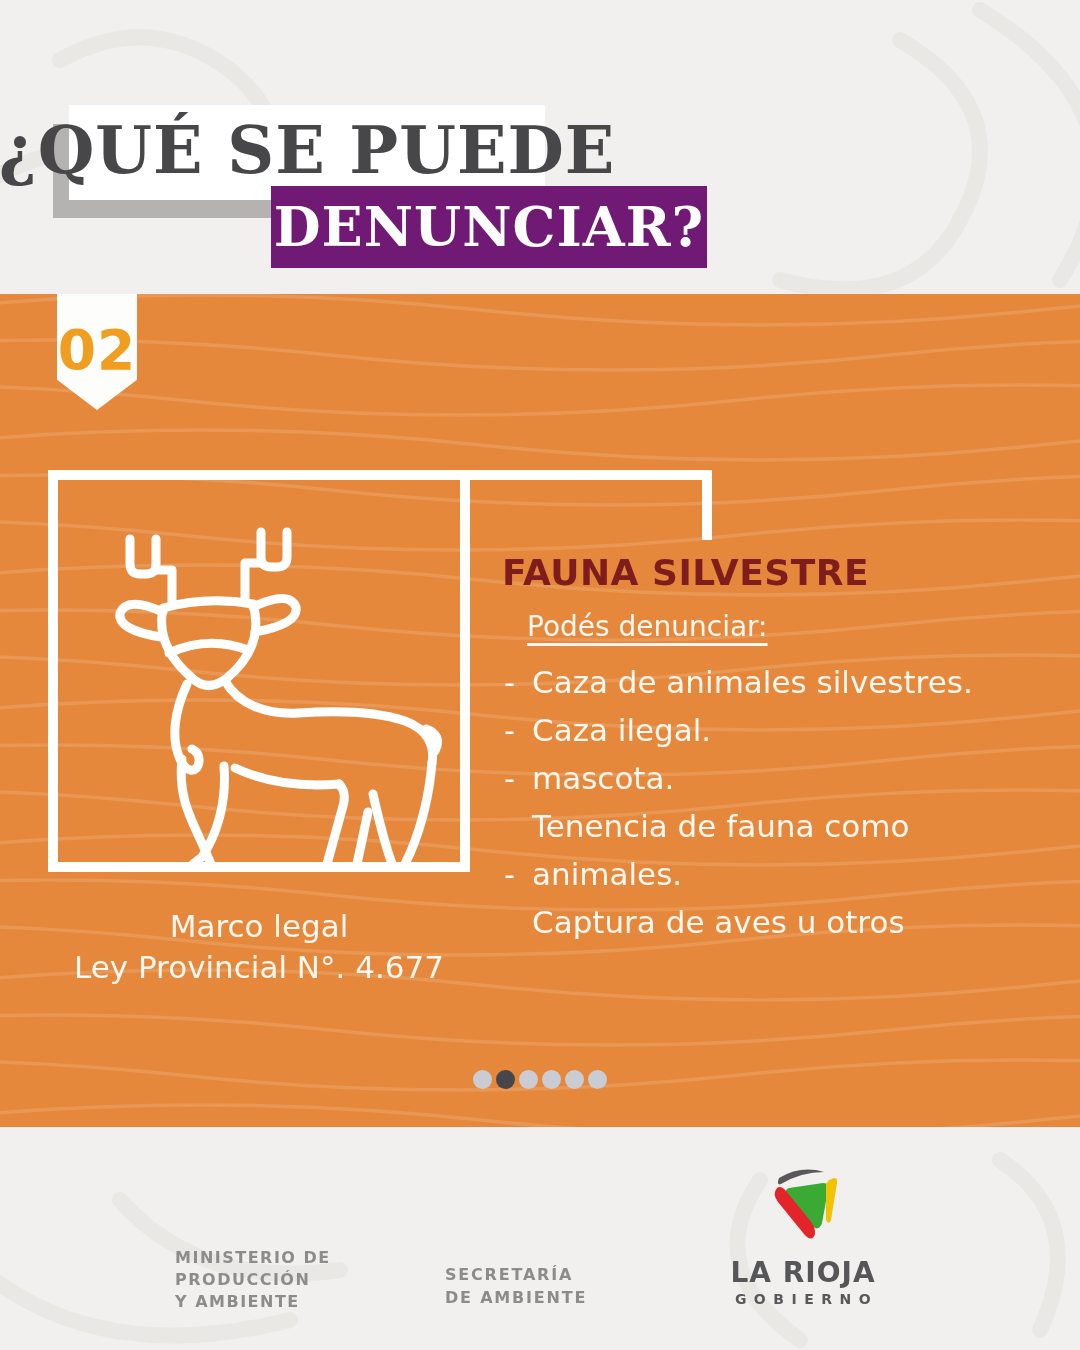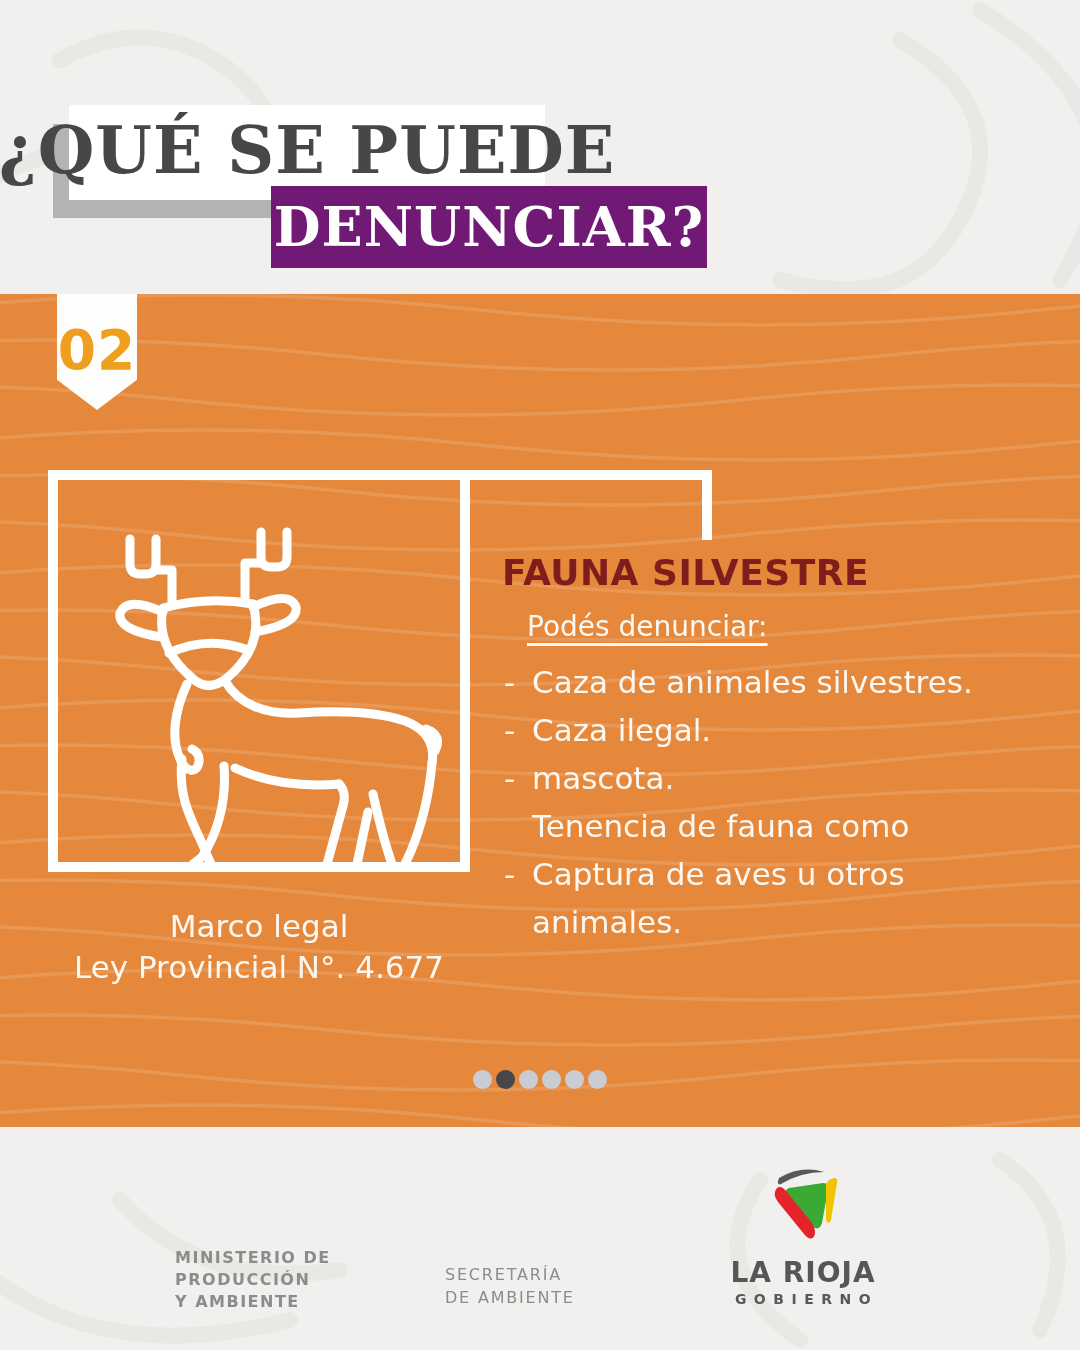--- a/index.html
+++ b/index.html
@@ -101,21 +101,21 @@
   .dot.active { background:#47474b; }
 
   
   .ministry {
     position:absolute; left:175px; top:1247px;
     font-size:16px; font-weight:bold; letter-spacing:1.5px;
     color:#8d8c8b; line-height:22px;
   }
   .secretariat {
     position:absolute; left:445px; top:1263px;
-    font-size:16px; font-weight:normal; letter-spacing:1.8px;
+    font-size:16px; font-weight:bold; letter-spacing:1.8px;
     color:#8d8c8b; line-height:23px;
   }
   .gov-logo { position:absolute; left:698px; top:1166px; width:210px; text-align:center; }
   .gov-emblem { display:block; margin:0 auto; }
   .gov-name {
     margin-top:6px; font-size:28px; font-weight:bold; color:#565659; letter-spacing:1px;
   }
   .gov-sub {
     margin-top:2px; font-size:14px; font-weight:bold; color:#58585a; letter-spacing:7.5px;
     padding-left:7px; 
@@ -228,22 +228,22 @@
       <li>
         <span class="dash">-</span>
         <span>
           <span class="bl">mascota.</span>
           <span class="bl">Tenencia de fauna como</span>
         </span>
       </li>
       <li>
         <span class="dash">-</span>
         <span>
+          <span class="bl">animales.</span>
           <span class="bl">Captura de aves u otros</span>
-          <span class="bl">animales.</span>
         </span>
       </li>
     </ul>
 
     <div class="legal">
       <div>Marco legal</div>
       <div>Ley Provincial N°. 4.677</div>
     </div>
 
     <div class="dots">

